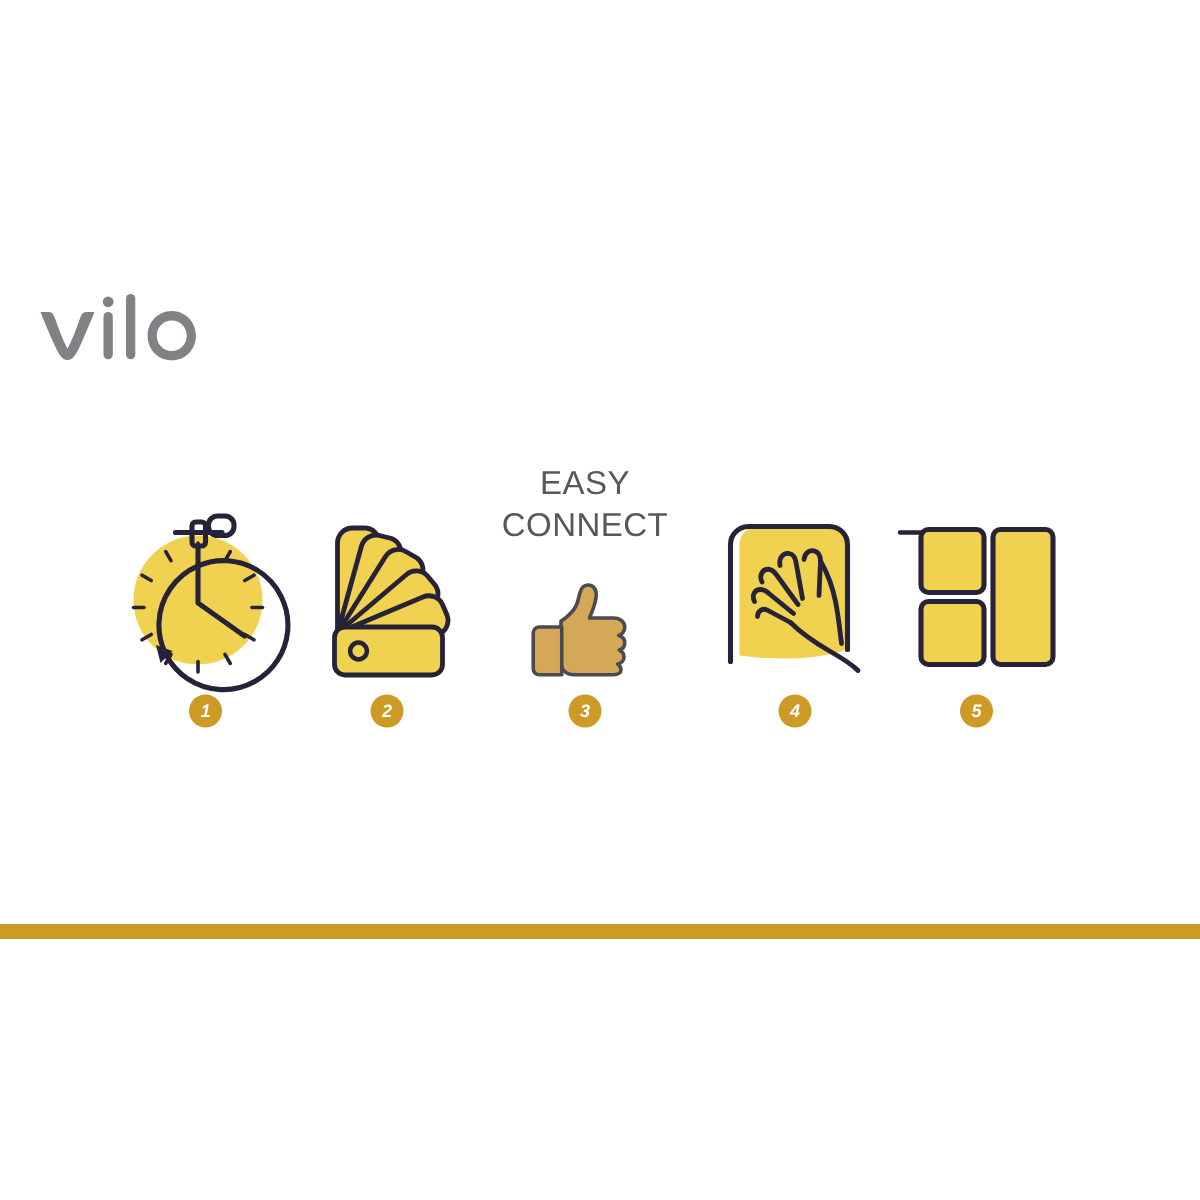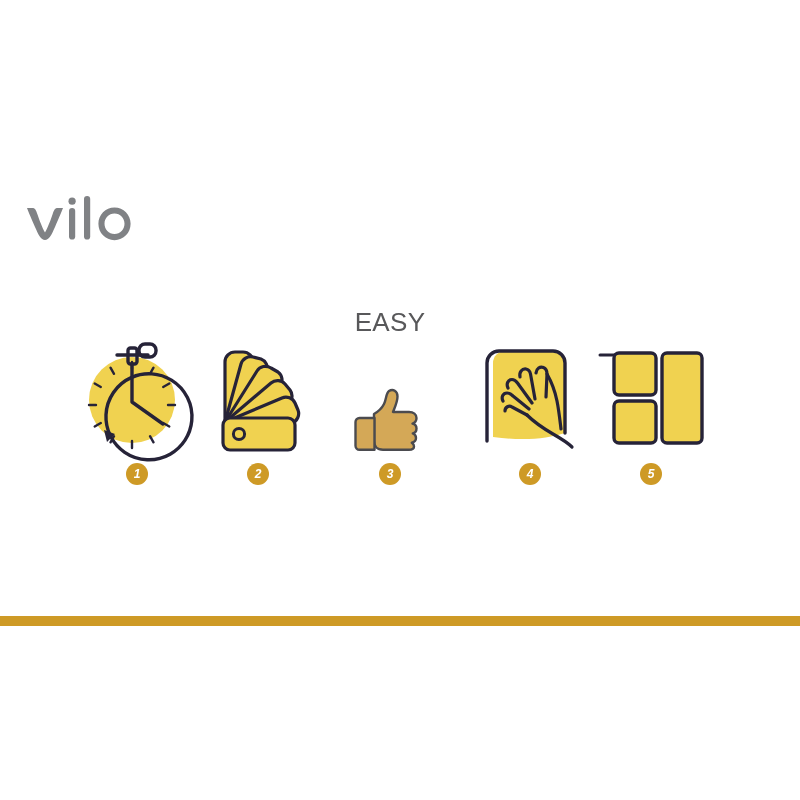--- a/index.html
+++ b/index.html
@@ -57,21 +57,21 @@
     justify-content: center;
   }
   .feature-art svg { display: block; overflow: visible; }
 
   .easy-connect-label {
     position: absolute;
     left: 0;
     top: 8px;
     width: 130px;
     text-align: center;
-    font-size: 26px;
+    font-size: 22px;
     line-height: 28px;
     color: #58585a;
     letter-spacing: 0.3px;
     font-family: "Liberation Sans", sans-serif;
   }
 
   .step-badge {
     position: absolute;
     left: 50%;
     transform: translateX(-50%);
@@ -190,20 +190,21 @@
 
           <circle cx="36" cy="104" r="5.6" fill="#f0d250" stroke="#262338" stroke-width="3"></circle>
         </svg>
       </div>
       <div class="step-badge">2</div>
     </div>
 
     <div class="feature-item" style="left:255px;">
       <div class="easy-connect-label">
         <div>EASY</div>
+        <div>CONNECT</div>
       </div>
       <div class="feature-art" style="height:150px; align-items:flex-end;">
         <svg width="80" height="62" viewBox="0 0 80 62">
           <g fill="#d4a857" stroke="#4b4b4f" stroke-width="2.4" stroke-linejoin="round" stroke-linecap="round">
 
             <path d="M24 26
                      C24 26, 31 22, 34 16
                      C36.5 11, 36 5, 39 3
                      C43 0.5, 47.5 3, 47.5 8.5
                      C47.5 14, 44.5 20, 43 24

